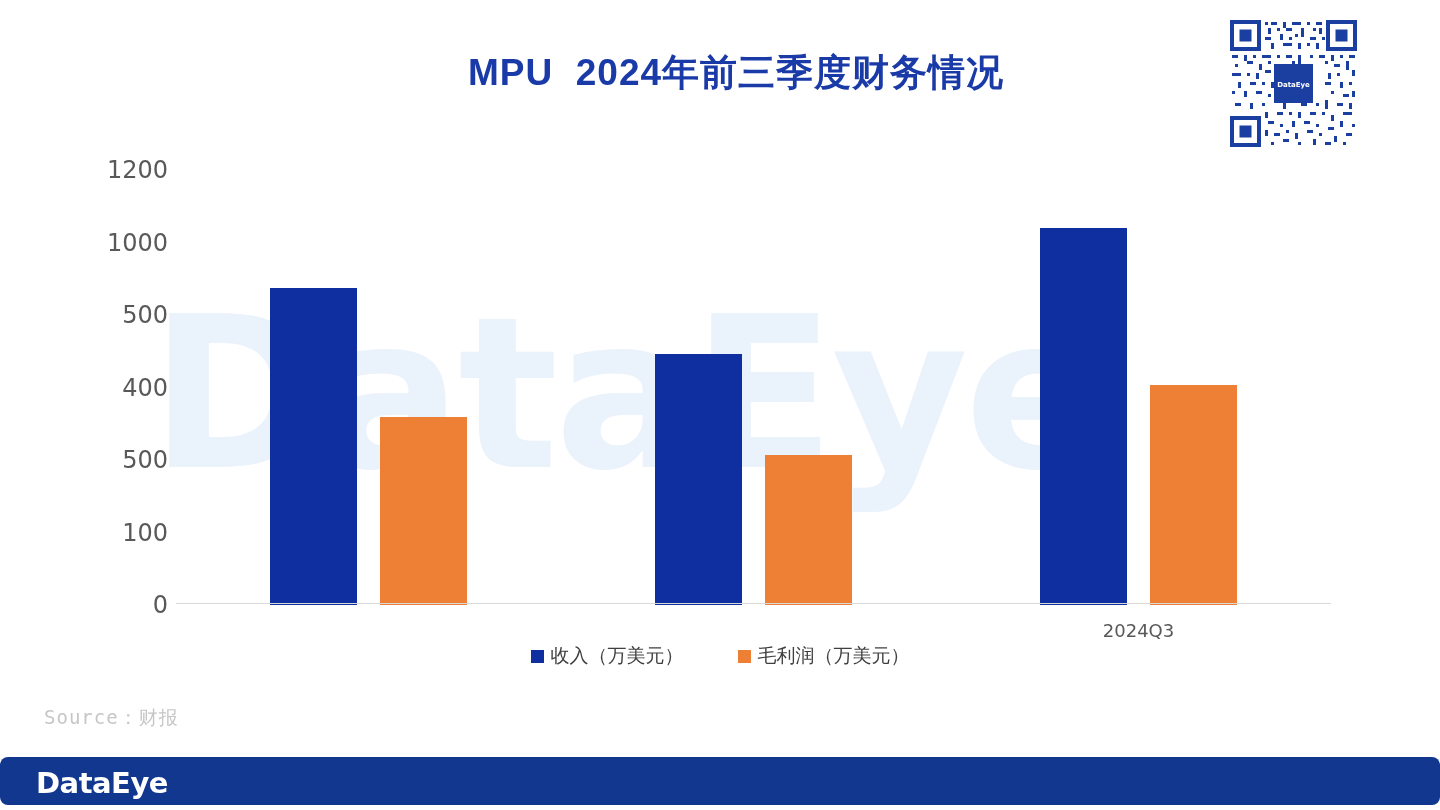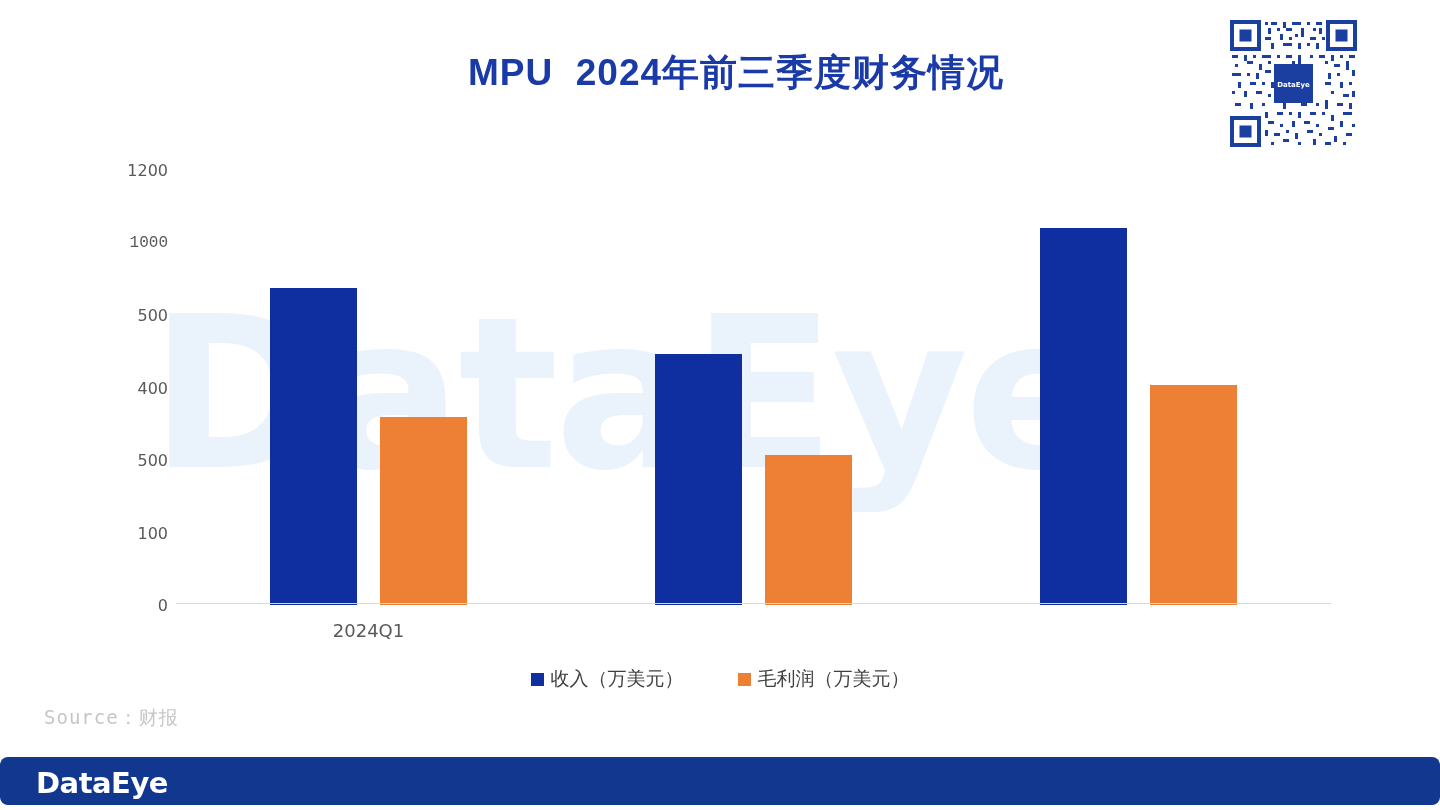--- a/index.html
+++ b/index.html
@@ -67,21 +67,21 @@
     white-space: nowrap;
     font-family: "DejaVu Sans", sans-serif;
   }
 
   
   .y-tick {
     position: absolute;
     right: 0;
     width: 80px;
     text-align: right;
-    font-size: 16px;
+    font-size: 24px;
     color: #595959;
     transform: translateY(-50%);
     font-family: "DejaVu Sans", sans-serif;
   }
   #y-axis-labels {
     position: absolute;
     left: 88px;
     top: 170px;
     width: 80px;
     height: 435px;
@@ -122,21 +122,21 @@
     text-align: center;
     font-size: 18px;
     color: #595959;
     font-family: "DejaVu Sans", sans-serif;
   }
 
   
   #legend {
     position: absolute;
     left: 0;
-    top: 666px;
+    top: 643px;
     width: 1440px;
     display: flex;
     justify-content: center;
     align-items: center;
     gap: 54px;
     text-align: center;
   }
   .legend-item {
     display: flex;
     align-items: center;
@@ -317,37 +317,37 @@
 <div id="watermark">
   <div class="wm-text">DataEye</div>
 </div>
 
 <div id="y-axis-labels">
     <div class="y-tick" style="top: 435px;">0</div>
     <div class="y-tick" style="top: 362.5px;">100</div>
     <div class="y-tick" style="top: 290px;">500</div>
     <div class="y-tick" style="top: 217.5px;">400</div>
     <div class="y-tick" style="top: 145px;">500</div>
-    <div class="y-tick" style="top: 72.5px; font-family: Liberation Mono, monospace;">1000</div>
+    <div class="y-tick" style="top: 72.5px;">1000</div>
     <div class="y-tick" style="top: 0px;">1200</div>
   </div>
 
 <div id="plot-area">
     <div class="bar revenue" title="收入（万美元） 2024Q1: 875" style="left: 94px; width: 87px; height: 317.188px; background: rgb(15, 47, 160);"></div>
     <div class="bar profit" title="毛利润（万美元） 2024Q1: 520" style="left: 204px; width: 87px; height: 188.5px; background: rgb(237, 128, 53);"></div>
     <div class="bar revenue" title="收入（万美元） 2024Q2: 692" style="left: 479px; width: 87px; height: 250.85px; background: rgb(15, 47, 160);"></div>
     <div class="bar profit" title="毛利润（万美元） 2024Q2: 415" style="left: 589px; width: 87px; height: 150.438px; background: rgb(237, 128, 53);"></div>
     <div class="bar revenue" title="收入（万美元） 2024Q3: 1039" style="left: 864px; width: 87px; height: 376.637px; background: rgb(15, 47, 160);"></div>
     <div class="bar profit" title="毛利润（万美元） 2024Q3: 607" style="left: 974px; width: 87px; height: 220.037px; background: rgb(237, 128, 53);"></div>
   </div>
 
 <div id="axis-line"></div>
 
 <div id="x-axis-labels">
-    <div class="x-tick" style="left: 72.5px;">2024Q1</div>
+    <div class="x-tick" style="left: 842.5px;">2024Q3</div>
   </div>
 
 <div id="legend">
     <div class="legend-item">
       <span class="legend-swatch" style="background: rgb(15, 47, 160);"></span>
       <span>收入（万美元）</span>
     </div>
     <div class="legend-item">
       <span class="legend-swatch" style="background: rgb(237, 128, 53);"></span>
       <span>毛利润（万美元）</span>

